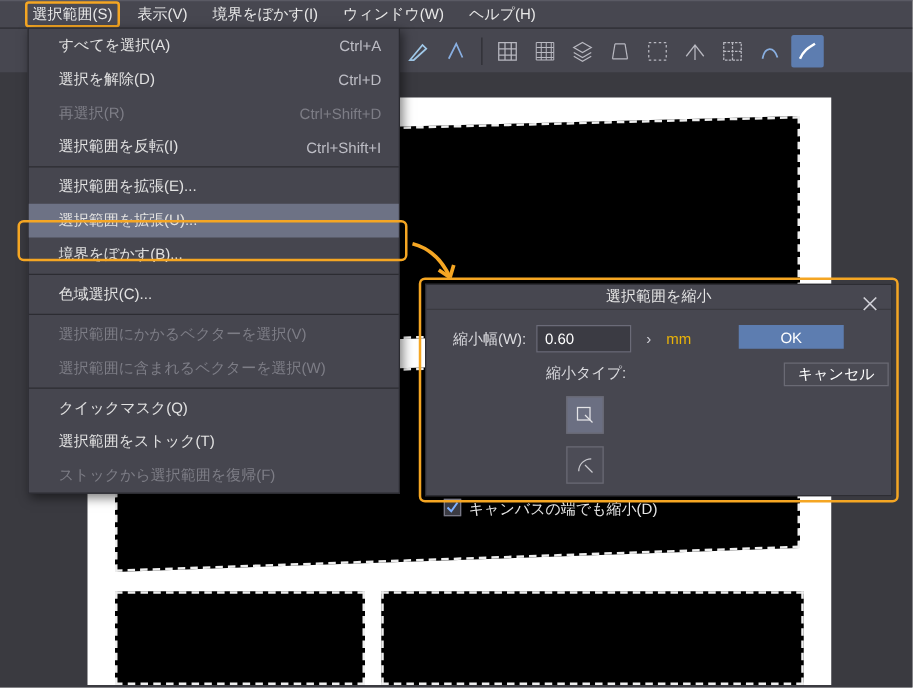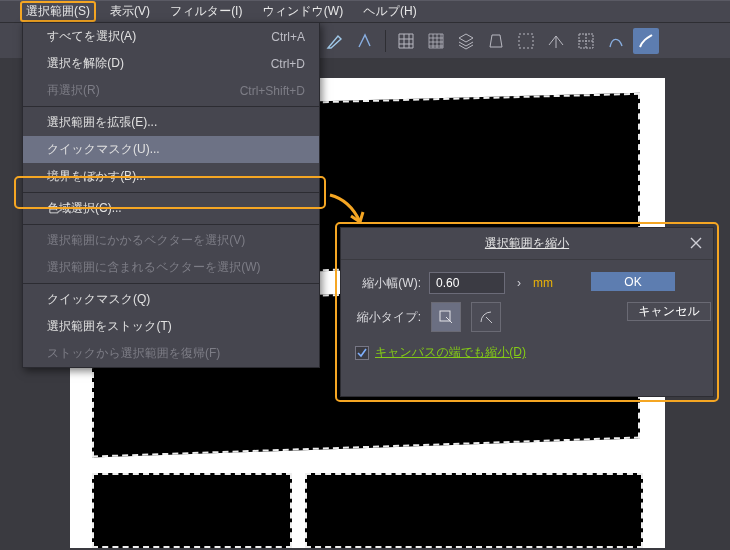--- a/index.html
+++ b/index.html
@@ -121,26 +121,25 @@
   }
   .dialog {
     position: absolute;
     left: 340px; top: 227px;
     width: 374px; height: 170px;
     background: #474750;
     border: 1px solid #2d2d33;
     z-index: 9;
   }
   .dialog-title {
-    height: 32px;
+    height: 20px;
     display: flex; align-items: center; justify-content: center;
     color: #e6e6e6;
     position: relative;
     border-bottom: 1px solid #3a3a40;
-    text-decoration: underline;
   }
   .dialog-close {
     position: absolute; right: 8px; top: 6px;
     width: 18px; height: 18px;
     display: flex; align-items: center; justify-content: center;
     color: #cfcfd6;
   }
   .dialog-body {
     padding: 12px 32px 8px 14px;
     display: grid;
@@ -166,51 +165,51 @@
     width: 84px; height: 19px;
     background: #5d7db0;
     color: #fff;
     border: none;
     font-size: 12px;
   }
   .btn.secondary { background: #4a4a53; border: 1px solid #6a6a74; margin-left: 36px; }
   .type-row {
     display: flex; align-items: center; gap: 10px;
     color: #dcdce0;
+    flex-direction: column;
   }
   .type-btn {
     width: 30px; height: 30px;
     background: #4c4c56;
     border: 1px solid #6a6a74;
     display: flex; align-items: center; justify-content: center;
     color: #e4e4e8;
   }
   .type-btn.active { background: #6b6f82; }
   .check-row {
     grid-column: 1 / span 2;
-    display: flex; align-items: center; gap: 6px;
-    color: #84cc16;
+    display: flex; gap: 6px;
+    color: #e5e5e5;
     padding-top: 4px;
-    text-decoration: underline;
   }
   .chk {
     width: 14px; height: 14px;
     background: #3b3b43;
     border: 1px solid #777785;
     display: inline-flex; align-items: center; justify-content: center;
     color: #7fb0ff;
   }
 </style>
 </head>
 <body>
 
 <div class="menubar">
   <div class="menubar-item active">選択範囲(S)</div>
   <div class="menubar-item">表示(V)</div>
-  <div class="menubar-item">フィルター(I)</div>
+  <div class="menubar-item">境界をぼかす(I)</div>
   <div class="menubar-item">ウィンドウ(W)</div>
   <div class="menubar-item">ヘルプ(H)</div>
 </div>
 
 <div class="toolbar">
   <div class="tool-icon" style="margin-left:314px">
     <svg viewBox="0 0 18 18">
         <path d="M2 16 L12 4 L15 7 L5 16 Z" fill="none" stroke="#a0c8e8" stroke-width="1.4"></path>
       </svg>
   </div>
@@ -282,26 +281,30 @@
     <span class="shortcut">Ctrl+A</span>
   </div>
   <div class="menu-row">
     <span>選択を解除(D)</span>
     <span class="shortcut">Ctrl+D</span>
   </div>
   <div class="menu-row disabled">
     <span>再選択(R)</span>
     <span class="shortcut">Ctrl+Shift+D</span>
   </div>
+  <div class="menu-row">
+    <span>選択範囲を反転(I)</span>
+    <span class="shortcut">Ctrl+Shift+I</span>
+  </div>
   <div class="menu-sep"></div>
   <div class="menu-row">
     <span>選択範囲を拡張(E)...</span>
   </div>
   <div class="menu-row highlight">
-    <span>クイックマスク(U)...</span>
+    <span>選択範囲を拡張(U)...</span>
   </div>
   <div class="menu-row">
     <span>境界をぼかす(B)...</span>
   </div>
   <div class="menu-sep"></div>
   <div class="menu-row">
     <span>色域選択(C)...</span>
   </div>
   <div class="menu-sep"></div>
   <div class="menu-row disabled">

